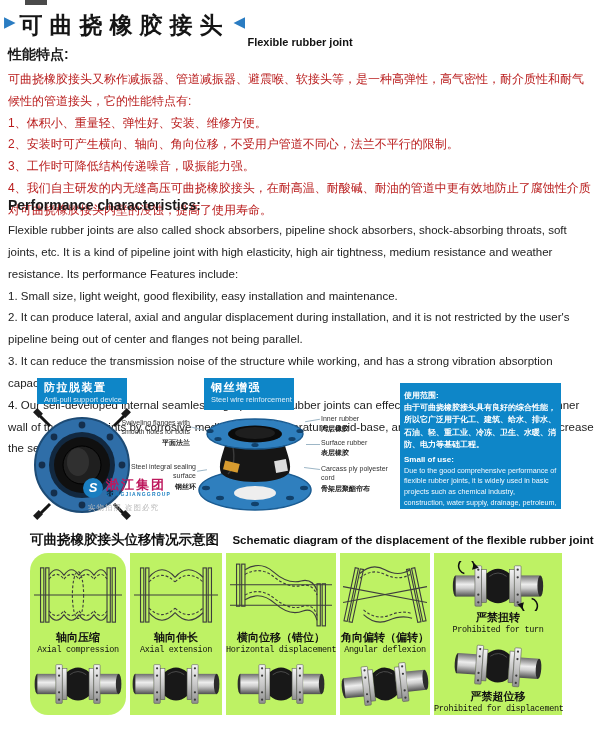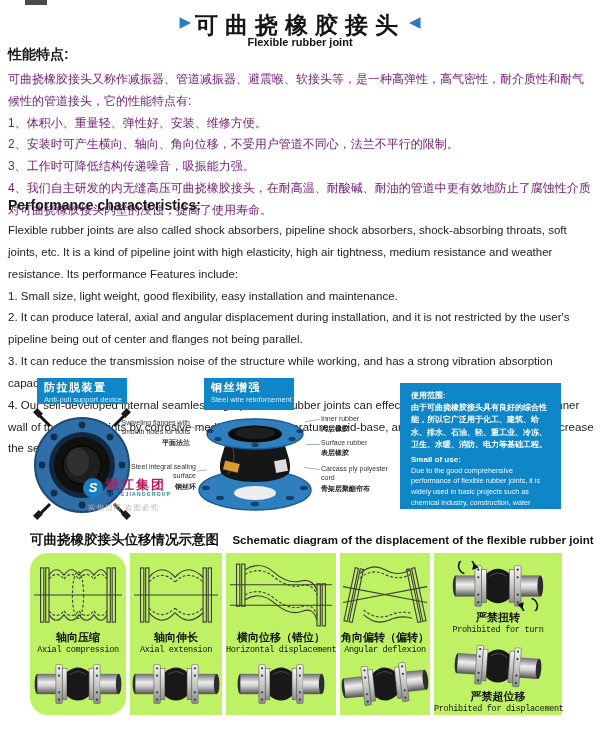--- a/index.html
+++ b/index.html
@@ -1,30 +1,30 @@
 <!DOCTYPE html>
 <html><head>
 <meta charset="utf-8">
 <style>
   html,body{margin:0;padding:0;}
   body{width:600px;height:744px;position:relative;background:#fff;
        font-family:"Liberation Sans",sans-serif;color:#1a1a1a;overflow:hidden;}
 
   
   .smudge{position:absolute;left:25px;top:0;width:22px;height:5px;background:#4a4a4a;}
-  .title-row{position:absolute;top:10px;left:0;width:600px;text-align:center;}
+  .title-row{position:absolute;top:10px;left:0;width:600px;}
   .title-cn{font-size:23px;font-weight:700;letter-spacing:7px;color:#151515;vertical-align:middle;}
   .tri{color:#2a7cc2;font-size:15px;vertical-align:3px;letter-spacing:0;margin:0 4px;}
   .title-en{position:absolute;top:36px;left:0;width:600px;text-align:center;
             font-size:11px;font-weight:700;color:#111;}
 
   
   .cnblock{position:absolute;top:46px;left:8px;width:584px;}
   .h-cn{font-size:14px;font-weight:700;margin:0 0 5px 0;}
-  .cnblock p{margin:0;font-size:12px;line-height:1.82;font-weight:500;color:#701a75;}
+  .cnblock p{margin:0;font-size:12px;line-height:1.82;font-weight:500;color:#b91c1c;}
   .enblock{position:absolute;top:197px;left:8px;width:586px;}
   .h-en{font-size:14px;font-weight:700;margin:0 0 7px 0;}
   .enblock p{margin:0;font-size:11.5px;line-height:1.9;color:#222;}
 
   
   .gallery{position:absolute;top:372px;left:0;width:600px;height:156px;}
   .badge{position:absolute;background:#0e86c8;color:#fff;padding:3px 7px;box-sizing:border-box;}
   .badge .bcn{font-size:11px;font-weight:700;letter-spacing:1.5px;line-height:1.2;}
   .badge .ben{font-size:7.5px;color:#dcedf8;margin-top:1px;white-space:nowrap;}
   .badge1{left:37px;top:6px;width:90px;height:26px;}
@@ -41,21 +41,21 @@
   .co-r2{left:321px;top:66px;}
   .co-r3{left:321px;top:92px;}
   .cline{position:absolute;height:1px;background:#9db6c6;}
   .wm{position:absolute;left:83px;top:106px;display:flex;align-items:center;gap:3px;}
   .wm-logo{width:20px;height:20px;border-radius:50%;background:#1a7ec0;color:#fff;
            font-weight:700;font-style:italic;font-size:13px;text-align:center;line-height:20px;}
   .wm-txt .wmcn{font-size:13px;font-weight:700;color:#be185d;letter-spacing:2px;line-height:1;}
   .wm-txt .wmen{font-size:5px;font-weight:700;color:#1a7ec0;letter-spacing:1.2px;line-height:1.4;}
   .wm-note{position:absolute;left:88px;top:131px;font-size:7.5px;color:#b9b9b9;letter-spacing:1px;}
   .bluebox{position:absolute;left:400px;top:11px;width:161px;height:126px;background:#0e86c8;
-           color:#fff;padding:7px 11px;box-sizing:border-box;overflow:hidden;}
+           color:#fff;padding:7px 4px;box-sizing:border-box;overflow:hidden;}
   .bluebox .bt{font-size:8px;font-weight:700;line-height:1.5;}
   .bluebox .bb-cn{font-size:8px;font-weight:700;line-height:1.55;margin-bottom:2px;}
   .bluebox .bb-en{font-size:7.2px;line-height:1.48;color:#f2f9ff;}
 
   
   .diag-head{position:absolute;top:530px;left:30px;white-space:nowrap;}
   .dh-cn{font-size:13.5px;font-weight:700;color:#111;}
   .dh-en{font-size:11.5px;font-weight:600;color:#111;margin-left:9px;}
   .panel{position:absolute;top:553px;height:162px;background:#bef264;box-sizing:border-box;}
   .p1{left:30px;width:96px;border-radius:18px;}  .p2{left:130px;width:92px;}

